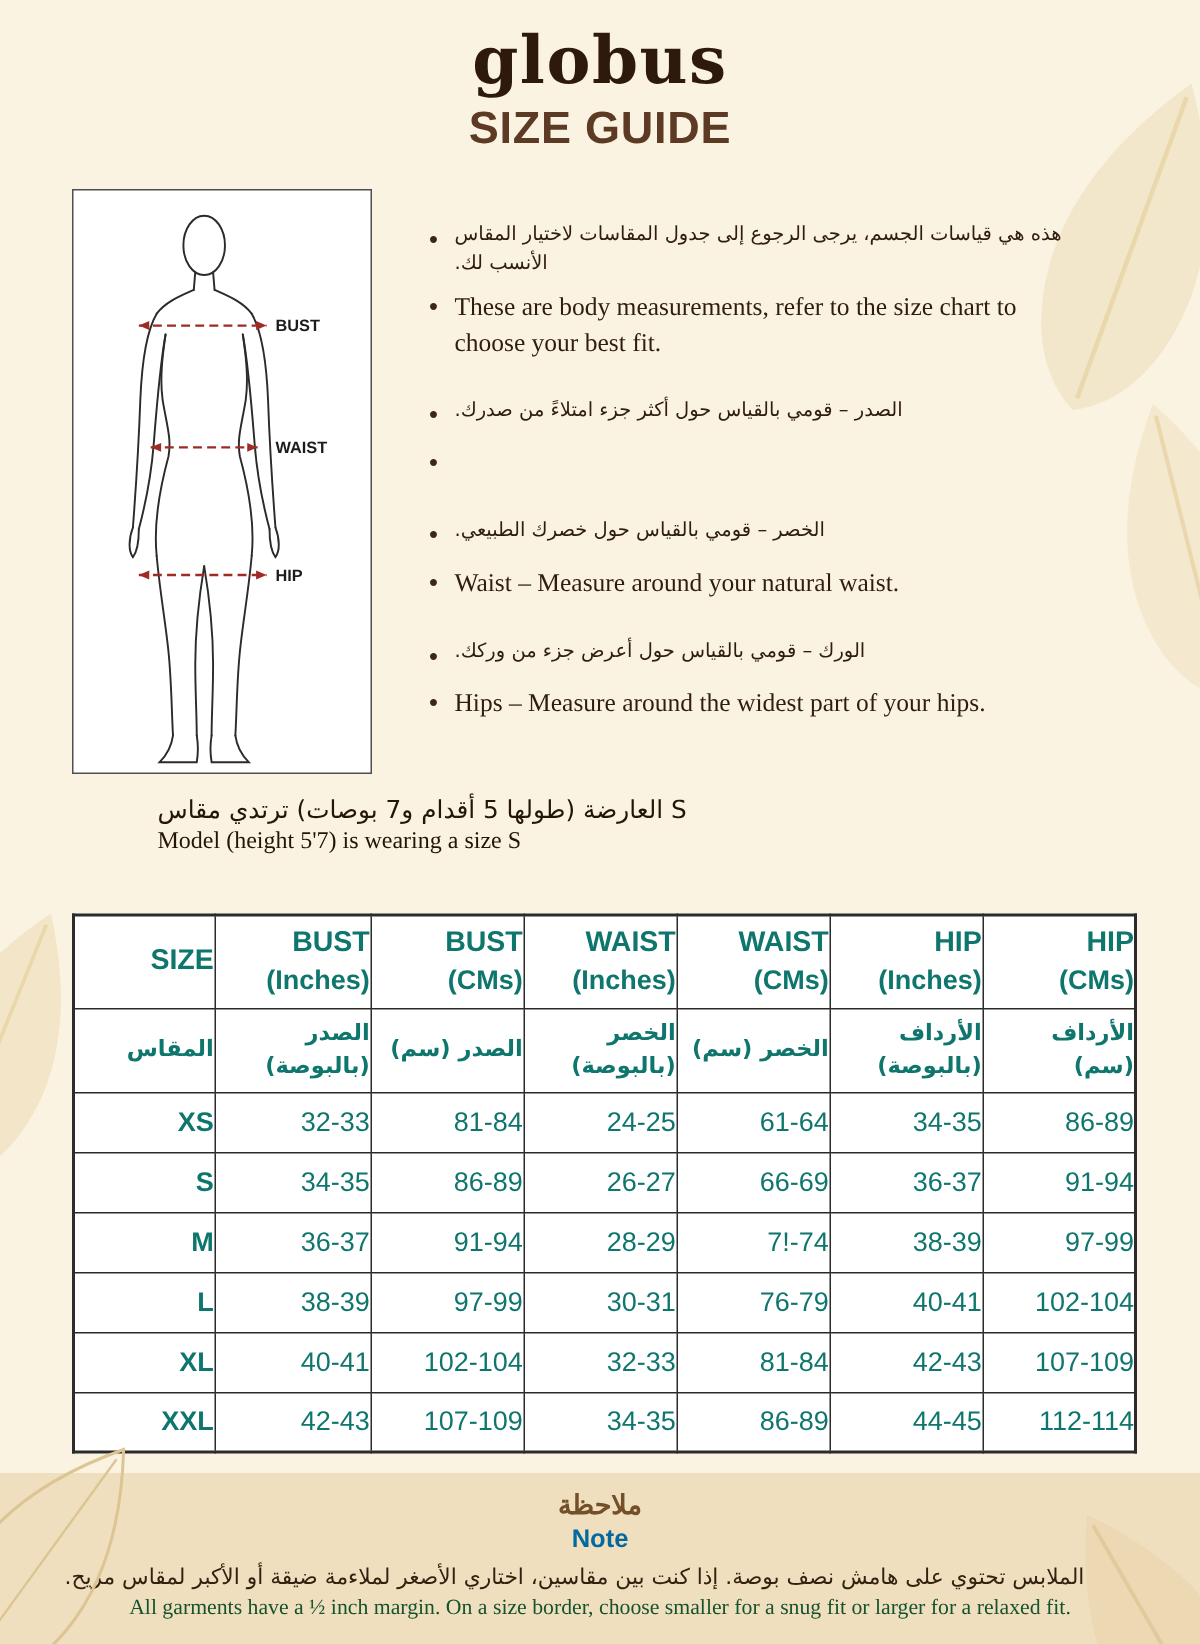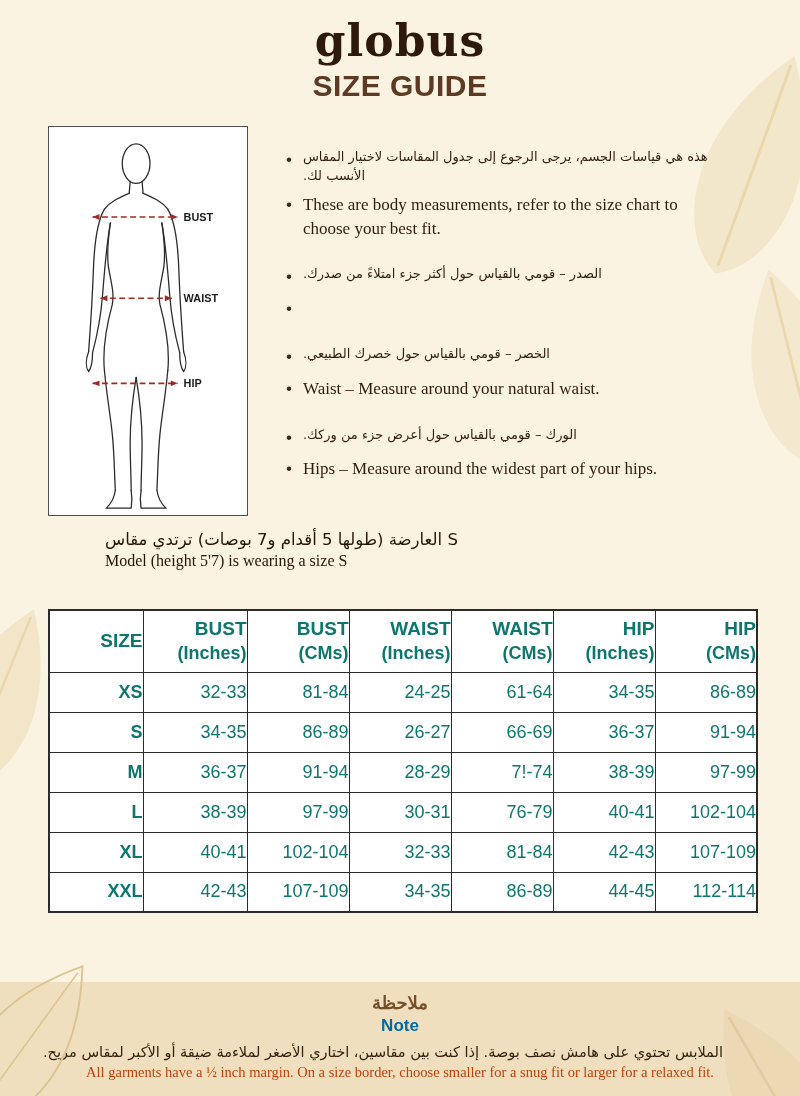--- a/index.html
+++ b/index.html
@@ -60,21 +60,21 @@
   td.size-cell { font-weight:bold; font-size:18px; }
 
   .footer {
     position:absolute; z-index:2; left:0; bottom:0; width:800px; height:114px;
     background:#f0dfbe; text-align:center; padding-top:10px;
   }
   .footer-inner { position:relative; z-index:4; }
   .note-ar { font-size:18px; font-weight:bold; color:#74502a; font-family:Liberation Sans, sans-serif; }
   .note-en { font-size:17px; font-weight:bold; color:#0369a1; margin-top:2px; }
   .foot-ar { font-size:14.5px; margin-top:8px; direction:rtl; color:#32210f; font-family:"DejaVu Sans", sans-serif; }
-  .foot-en { font-size:14.5px; margin-top:4px; color:#c2410c; font-family:"Liberation Serif", serif; }
+  .foot-en { font-size:14.5px; margin-top:4px; color:#14532d; font-family:"Liberation Serif", serif; }
 </style>
 </head>
 <body>
 
 <div class="page">
 
   <svg class="leaf" style="right:-30px; top:44px; width:150px; height:240px; transform:rotate(20deg);" viewBox="0 0 100 200">
     <path d="M50,4 C76,42 92,82 90,122 C88,160 72,186 50,197 C28,186 12,160 10,122 C8,82 24,42 50,4 Z" fill="#f3e7cb"></path>
     <path d="M50,12 L50,190" stroke="#ead7ab" stroke-width="2.5" fill="none"></path>
   </svg>
@@ -204,20 +204,32 @@
     <thead>
       <tr>
         <th class="en-h"><span>SIZE</span><span class="h2"></span></th>
         <th class="en-h"><span>BUST</span><span class="h2">(Inches)</span></th>
         <th class="en-h"><span>BUST</span><span class="h2">(CMs)</span></th>
         <th class="en-h"><span>WAIST</span><span class="h2">(Inches)</span></th>
         <th class="en-h"><span>WAIST</span><span class="h2">(CMs)</span></th>
         <th class="en-h"><span>HIP</span><span class="h2">(Inches)</span></th>
         <th class="en-h"><span>HIP</span><span class="h2">(CMs)</span></th>
       </tr>
+      <tr>
+        <th class="ar-h" dir="rtl">المقاس</th>
+        <th class="ar-h" dir="rtl">الصدر
+(بالبوصة)</th>
+        <th class="ar-h" dir="rtl">الصدر (سم)</th>
+        <th class="ar-h" dir="rtl">الخصر
+(بالبوصة)</th>
+        <th class="ar-h" dir="rtl">الخصر (سم)</th>
+        <th class="ar-h" dir="rtl">الأرداف
+(بالبوصة)</th>
+        <th class="ar-h" dir="rtl">الأرداف (سم)</th>
+      </tr>
     </thead>
     <tbody>
       <tr>
         <td class="size-cell">XS</td>
         <td>32-33</td>
         <td>81-84</td>
         <td>24-25</td>
         <td>61-64</td>
         <td>34-35</td>
         <td>86-89</td>

